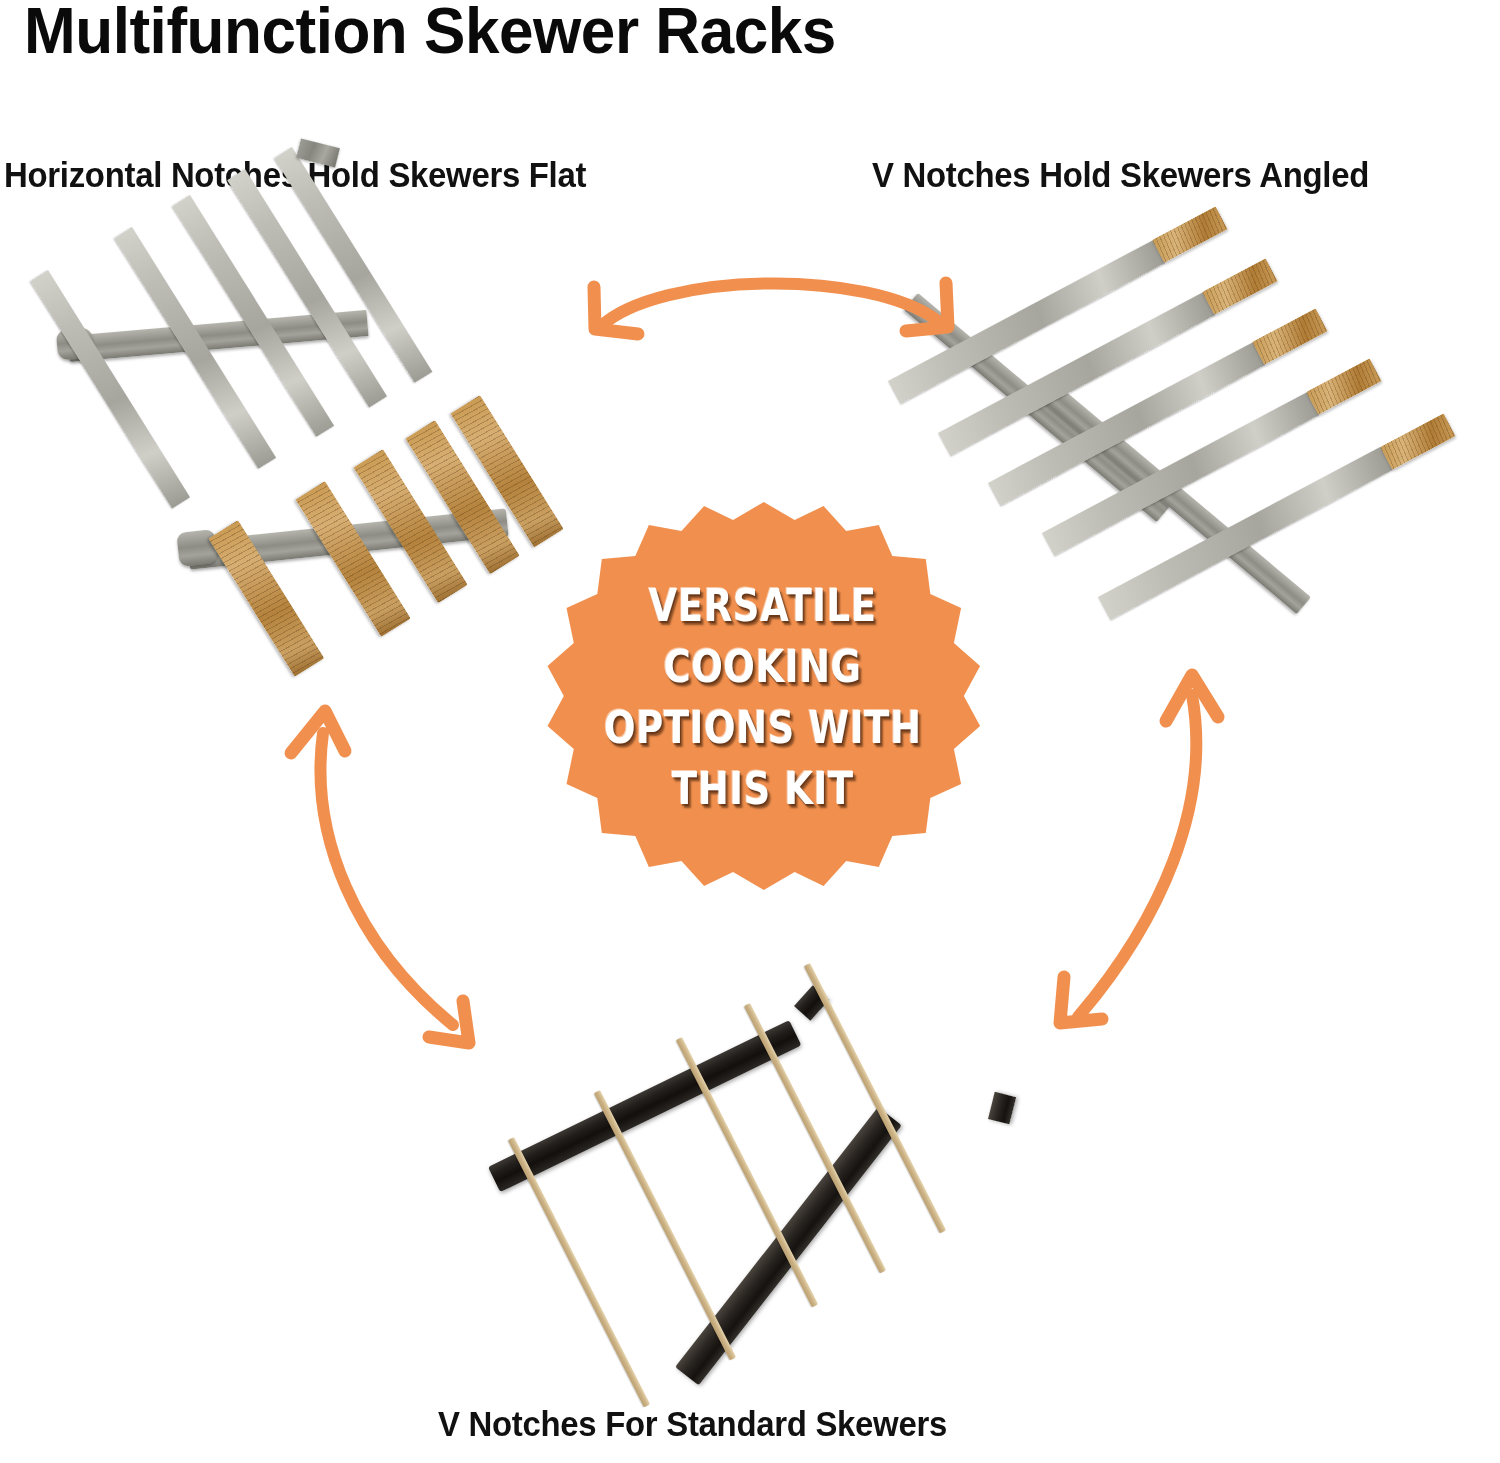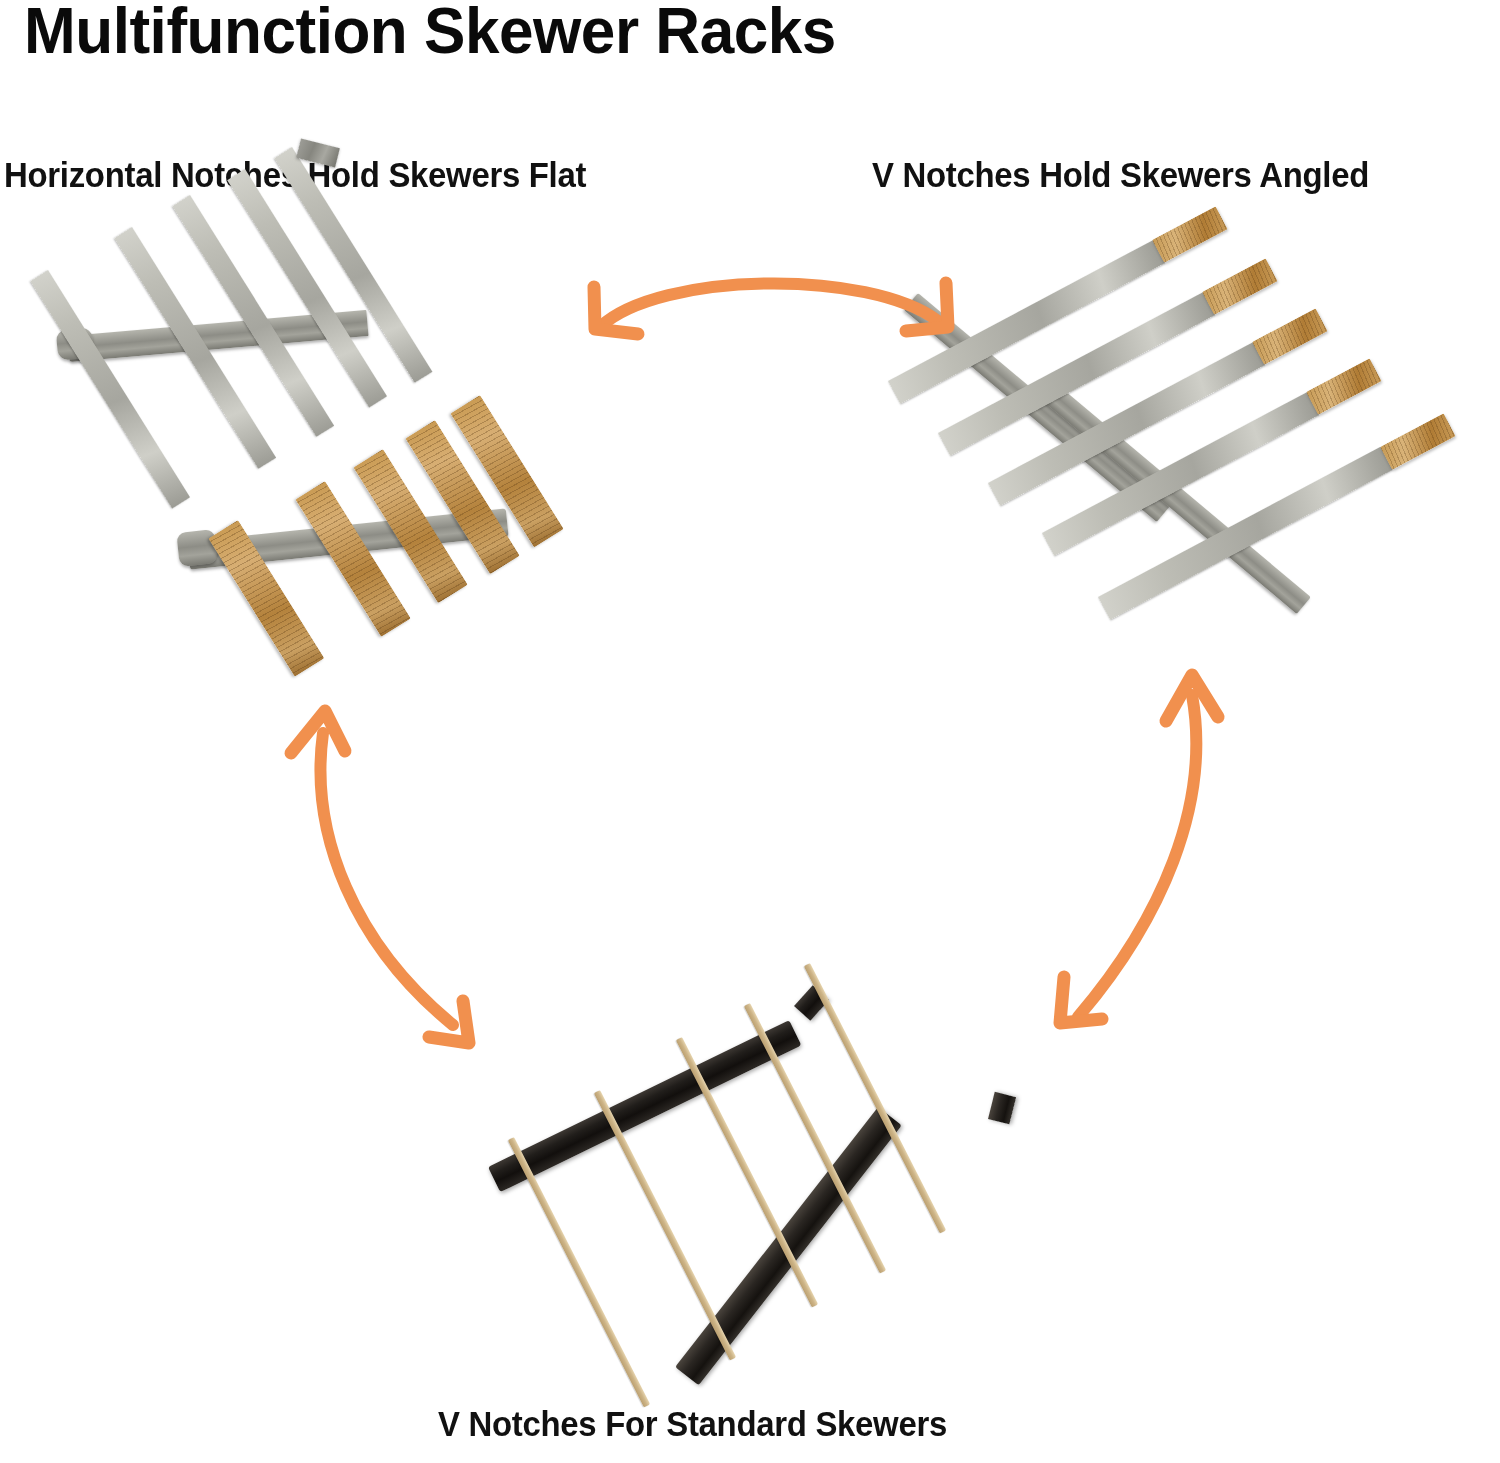--- a/index.html
+++ b/index.html
@@ -215,14 +215,29 @@
     <path d="M 6 58 L 40 16 L 60 56" fill="none" stroke="#f1904e" stroke-width="13" stroke-linecap="round" stroke-linejoin="round"></path>
     <path d="M 144 342 L 184 348 L 178 306" fill="none" stroke="#f1904e" stroke-width="13" stroke-linecap="round" stroke-linejoin="round"></path>
   </svg>
 
   <svg class="arrow-svg" style="left:1040px; top:665px;" width="220" height="385" viewBox="0 0 220 385">
     <path d="M 152 30 C 172 140, 120 256, 38 352" fill="none" stroke="#f1904e" stroke-width="12" stroke-linecap="round"></path>
     <path d="M 126 56 L 152 10 L 178 52" fill="none" stroke="#f1904e" stroke-width="13" stroke-linecap="round" stroke-linejoin="round"></path>
     <path d="M 24 312 L 20 358 L 62 354" fill="none" stroke="#f1904e" stroke-width="13" stroke-linecap="round" stroke-linejoin="round"></path>
   </svg>
 
+  <div class="badge-wrap">
+    <svg class="badge-svg" width="440" height="392" viewBox="0 0 440 392">
+      <polygon fill="#f1904e" points="
+        220,2 254,20 286,6 311,31 347,25 362,56 399,59 404,94 438,108 430,143 459,166 441,196
+        459,226 430,249 438,284 404,298 399,333 362,336 347,367 311,361 286,386 254,372 220,390
+        186,372 154,386 129,361 93,367 78,336 41,333 36,298 2,284 10,249 -19,226 -1,196
+        -19,166 10,143 2,108 36,94 41,59 78,56 93,25 129,31 154,6 186,20" transform="scale(0.905 1) translate(24 0)"></polygon>
+    </svg>
+    <div class="badge-text">
+      <div class="badge-line">VERSATILE</div>
+      <div class="badge-line">COOKING</div>
+      <div class="badge-line">OPTIONS WITH</div>
+      <div class="badge-line">THIS KIT</div>
+    </div>
+  </div>
 
 </div>
 
 </body></html>

